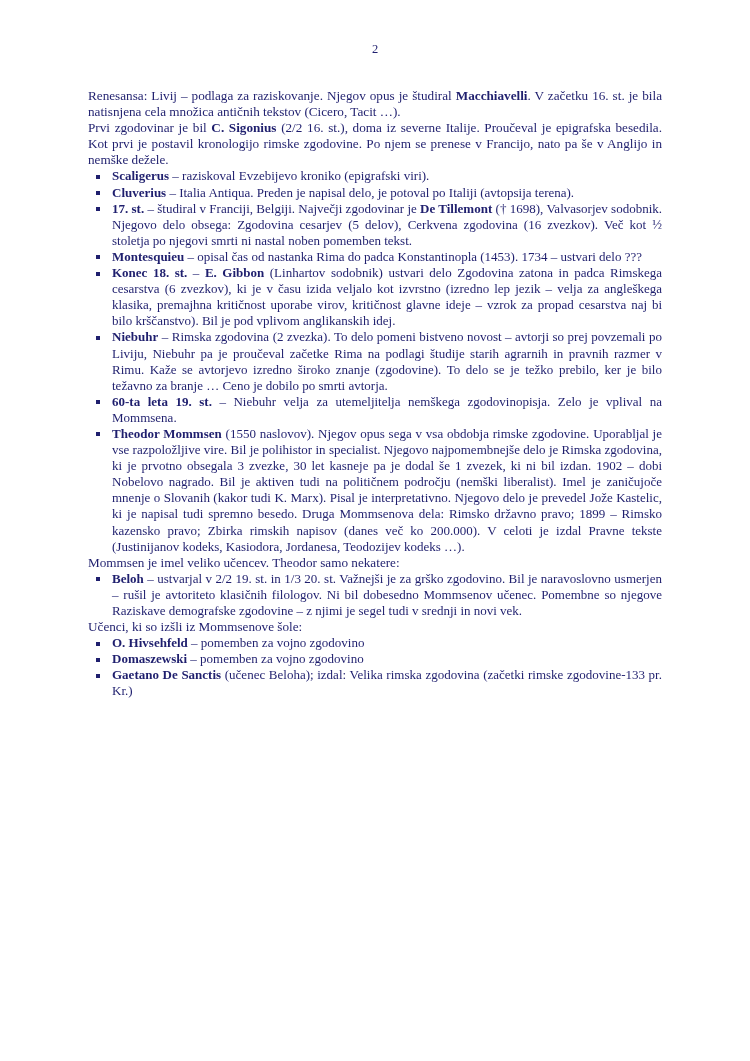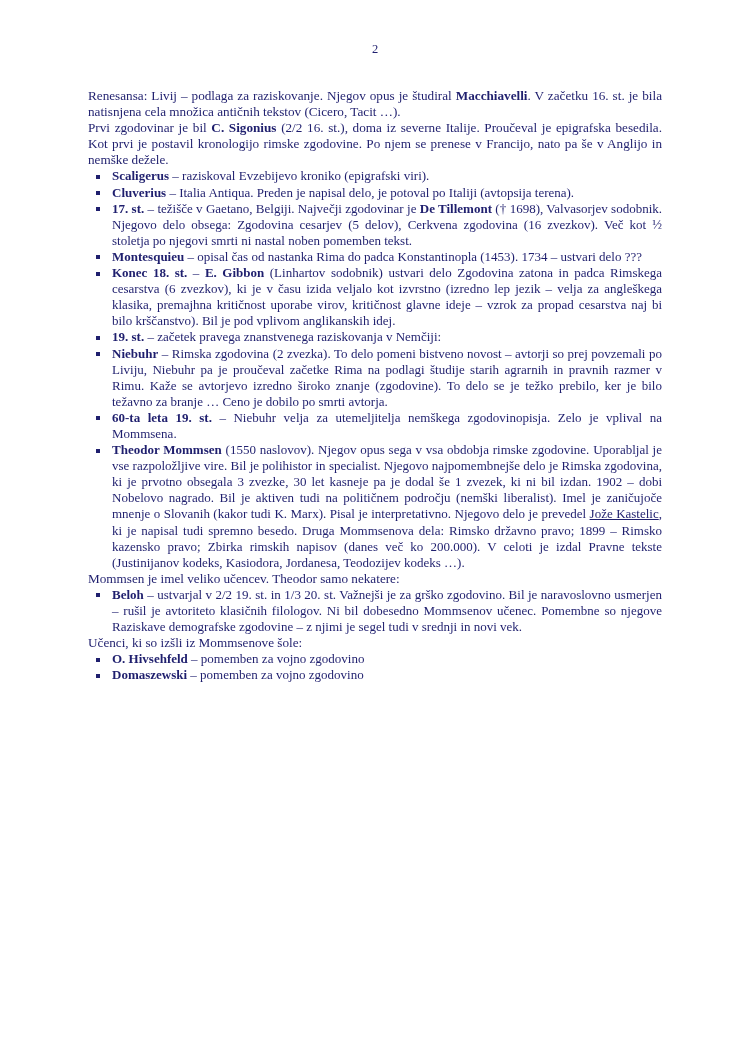--- a/index.html
+++ b/index.html
@@ -73,21 +73,21 @@
     content: "";
     position: absolute;
     left: 8px;
     top: 6.5px;
     width: 4px;
     height: 4px;
     background: #1f1f6e;
   }
 
   .b { font-weight: bold; }
-  .u { text-decoration: underline; }
+  .u { }
 
   
   .para > span, .bullet-item > span { }
 </style>
 </head>
 <body>
 
 <div class="page">
 
   <div class="page-number">2</div>
@@ -106,35 +106,32 @@
 
       <li class="bullet-item">
         <span class="b">Scaligerus</span><span> – raziskoval Evzebijevo kroniko (epigrafski viri).</span>
       </li>
 
       <li class="bullet-item">
         <span class="b">Cluverius</span><span> – Italia Antiqua. Preden je napisal delo, je potoval po Italiji (avtopsija terena).</span>
       </li>
 
       <li class="bullet-item">
-        <span class="b">17. st.</span><span> – težišče v Gaetano, Belgiji. Največji zgodovinar je </span><span class="b">De Tillemont</span><span> († 1698), Valvasorjev sodobnik. Njegovo delo obsega: Zgodovina cesarjev (5 delov), Cerkvena zgodovina (16 zvezkov). Več kot ½ stoletja po njegovi smrti ni nastal noben pomemben tekst.</span>
+        <span class="b">17. st.</span><span> – študiral v Franciji, Belgiji. Največji zgodovinar je </span><span class="b">De Tillemont</span><span> († 1698), Valvasorjev sodobnik. Njegovo delo obsega: Zgodovina cesarjev (5 delov), Cerkvena zgodovina (16 zvezkov). Več kot ½ stoletja po njegovi smrti ni nastal noben pomemben tekst.</span>
       </li>
 
       <li class="bullet-item">
         <span class="b">Montesquieu</span><span> – opisal čas od nastanka Rima do padca Konstantinopla (1453). 1734 – ustvari delo ???</span>
       </li>
 
 
       <li class="bullet-item">
         <span class="b">Konec 18. st.</span><span> – </span><span class="b">E. Gibbon</span><span> (Linhartov sodobnik) ustvari delo Zgodovina zatona in padca Rimskega cesarstva (6 zvezkov), ki je v času izida veljalo kot izvrstno (izredno lep jezik – velja za angleškega klasika, premajhna kritičnost uporabe virov, kritičnost glavne ideje – vzrok za propad cesarstva naj bi bilo krščanstvo). Bil je pod vplivom anglikanskih idej.</span>
       </li>
 
-      <li class="bullet-item">
-        <span class="b">19. st.</span><span> – začetek pravega znanstvenega raziskovanja v Nemčiji:</span>
-      </li>
 
       <li class="bullet-item">
         <span class="b">Niebuhr</span><span> – Rimska zgodovina (2 zvezka). To delo pomeni bistveno novost – avtorji so prej povzemali po Liviju, Niebuhr pa je proučeval začetke Rima na podlagi študije starih agrarnih in pravnih razmer v Rimu. Kaže se avtorjevo izredno široko znanje (zgodovine). To delo se je težko prebilo, ker je bilo težavno za branje … Ceno je dobilo po smrti avtorja.</span>
       </li>
 
       <li class="bullet-item">
         <span class="b">60-ta leta 19. st.</span><span> – Niebuhr velja za utemeljitelja nemškega zgodovinopisja. Zelo je vplival na Mommsena.</span>
       </li>
 
       <li class="bullet-item">
@@ -158,17 +155,20 @@
 
       <li class="bullet-item">
         <span class="b">O. Hivsehfeld</span><span> – pomemben za vojno zgodovino</span>
       </li>
 
       <li class="bullet-item">
         <span class="b">Domaszewski</span><span> – pomemben za vojno zgodovino</span>
       </li>
 
 
+      <li class="bullet-item">
+        <span class="b">Gaetano De Sanctis</span><span> (učenec Beloha); izdal: Velika rimska zgodovina (začetki rimske zgodovine-133 pr. Kr.)</span>
+      </li>
 
     </ul>
 
   </div>
 </div>
 
 </body></html>

